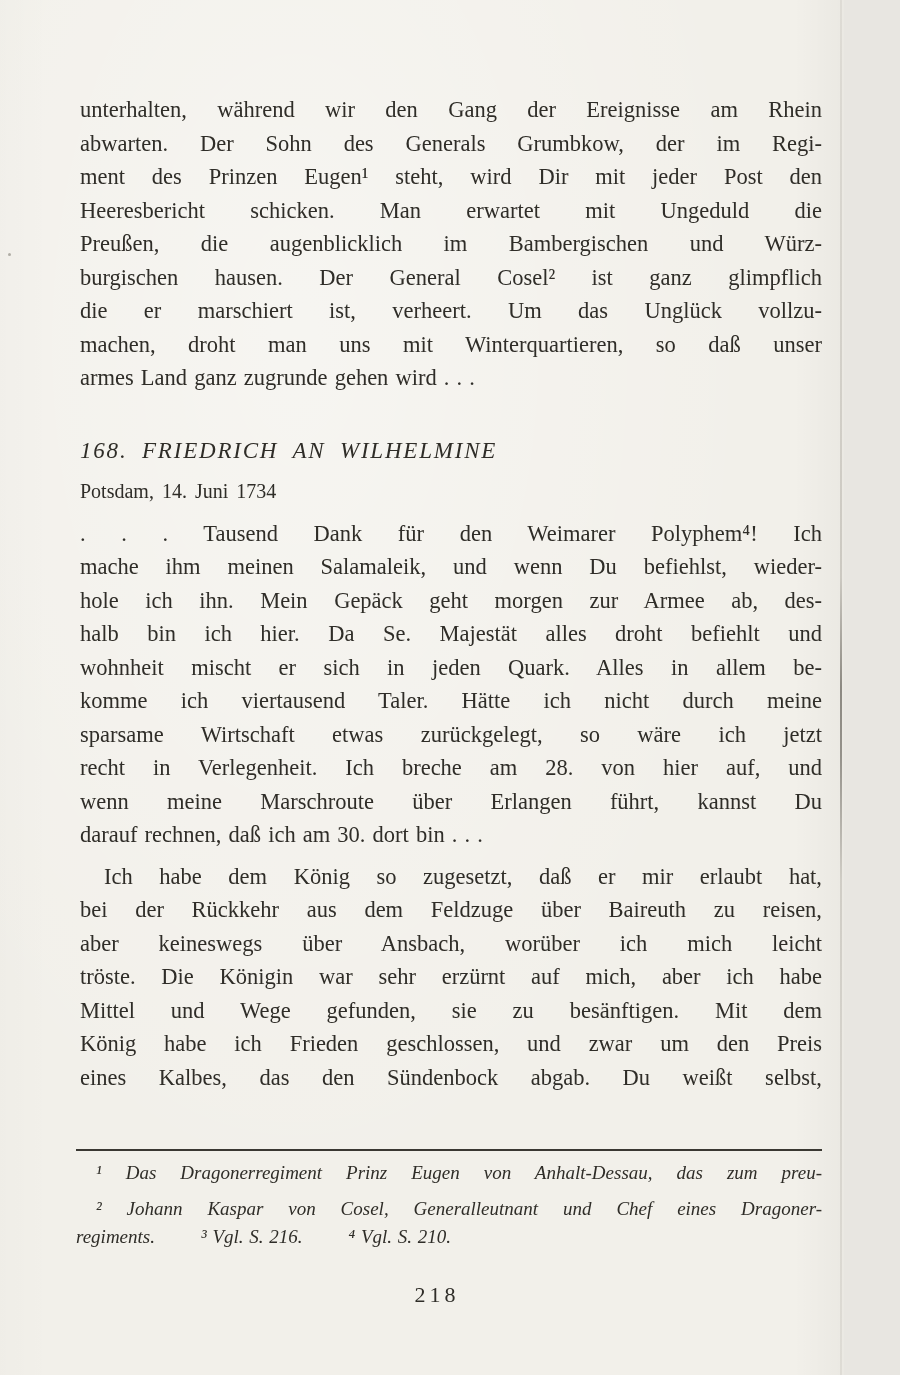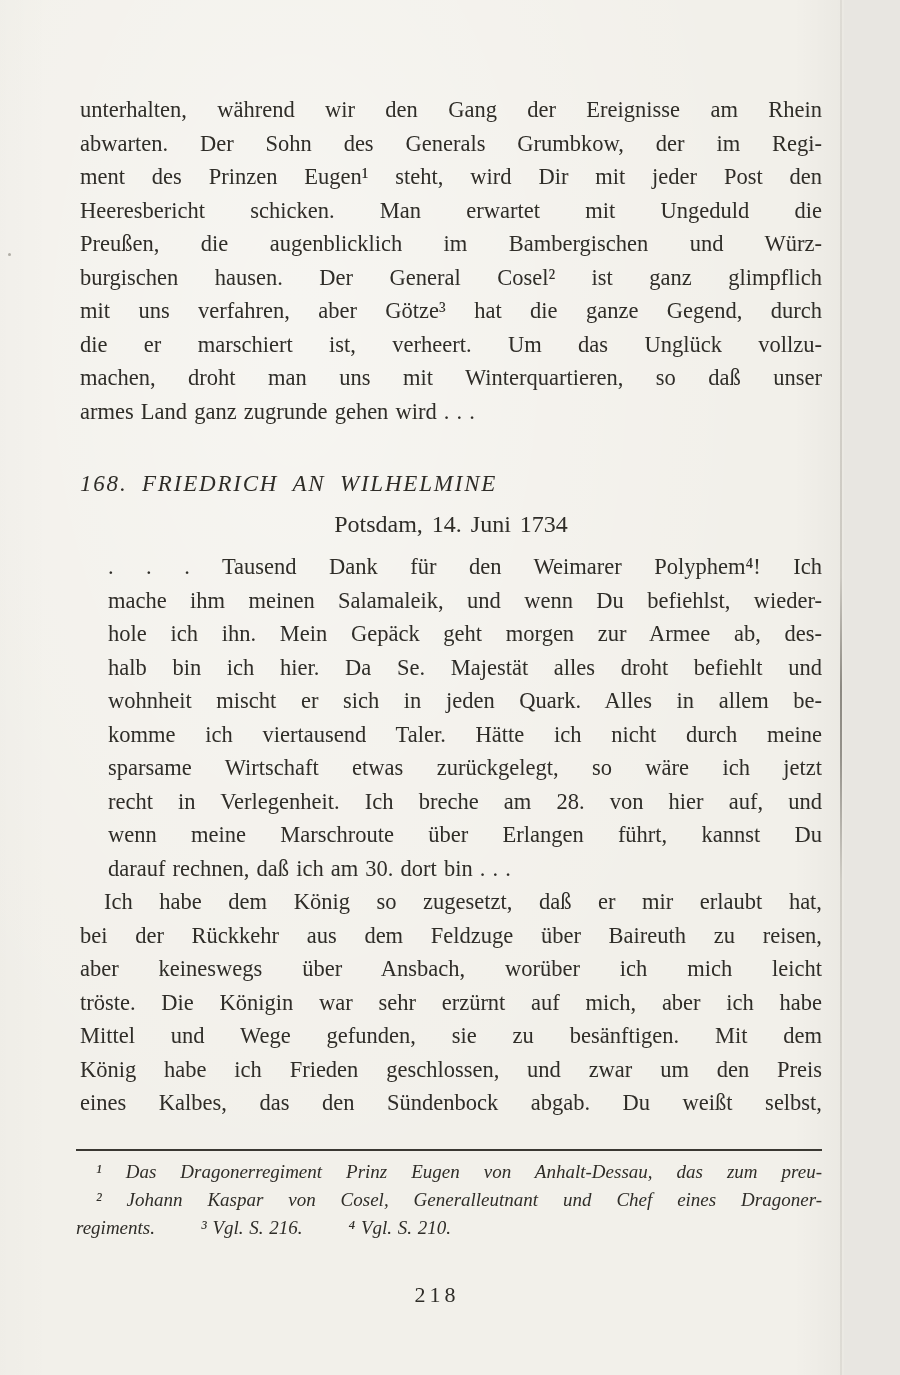--- a/index.html
+++ b/index.html
@@ -13,29 +13,29 @@
     font-family:"Liberation Serif","DejaVu Serif",serif;
     color:#2f2d28;
     overflow:hidden;
   }
   .text-block { position:absolute; left:80px; top:93px; width:742px; }
   .line {
     font-size:22.5px; line-height:33.5px;
     white-space:pre-wrap; word-spacing:1.5px;
   }
   .just { text-align:justify; text-align-last:justify; }
-  .indent { padding-left:24px; }
+  .indent { padding-left:24px;margin-top:8px; }
   .letter-heading {
     font-style:italic; font-weight:normal;
     font-size:23px; line-height:28px;
     margin:42px 0 12px 0;
     letter-spacing:1.8px; word-spacing:7px;
   }
-  .dateline { font-size:24px; line-height:28px; margin-top:11px; text-align:center; word-spacing:3px; }
-  .para1 { margin-top:12px;margin-left:28px; }
+  .dateline { font-size:20px; line-height:28px; margin-top:11px; text-align:left; word-spacing:3px; }
+  .para1 { margin-top:12px; }
   .footnotes { position:absolute; left:76px; top:1149px; width:746px;font-style:italic; }
   .footnote-rule { border:none; border-top:2px solid #3a3832; margin:0 0 7px 0; }
   .fline {
     font-size:19px; line-height:28px;
     white-space:pre-wrap; word-spacing:1px;
   }
   .fline.just { text-align:justify; text-align-last:justify; }
   .fline.indent { padding-left:20px; }
   .page-number {
     position:absolute; top:1282px; left:0; width:874px;
@@ -66,21 +66,20 @@
 
   <main class="text-block">
 
     <section class="para">
       <div class="line just">unterhalten, während wir den Gang der Ereignisse am Rhein</div>
       <div class="line just">abwarten. Der Sohn des Generals Grumbkow, der im Regi-</div>
       <div class="line just">ment des Prinzen Eugen¹ steht, wird Dir mit jeder Post den</div>
       <div class="line just">Heeresbericht schicken. Man erwartet mit Ungeduld die</div>
       <div class="line just">Preußen, die augenblicklich im Bambergischen und Würz-</div>
       <div class="line just">burgischen hausen. Der General Cosel² ist ganz glimpflich</div>
-      <div class="line just">mit uns verfahren, aber Götze³ hat die ganze Gegend, durch</div>
       <div class="line just">die er marschiert ist, verheert. Um das Unglück vollzu-</div>
       <div class="line just">machen, droht man uns mit Winterquartieren, so daß unser</div>
       <div class="line">armes Land ganz zugrunde gehen wird . . .</div>
     </section>
 
     <h2 class="letter-heading">168. FRIEDRICH AN WILHELMINE</h2>
 
     <div class="dateline">Potsdam, 14. Juni 1734</div>
 
     <section class="para para1">

